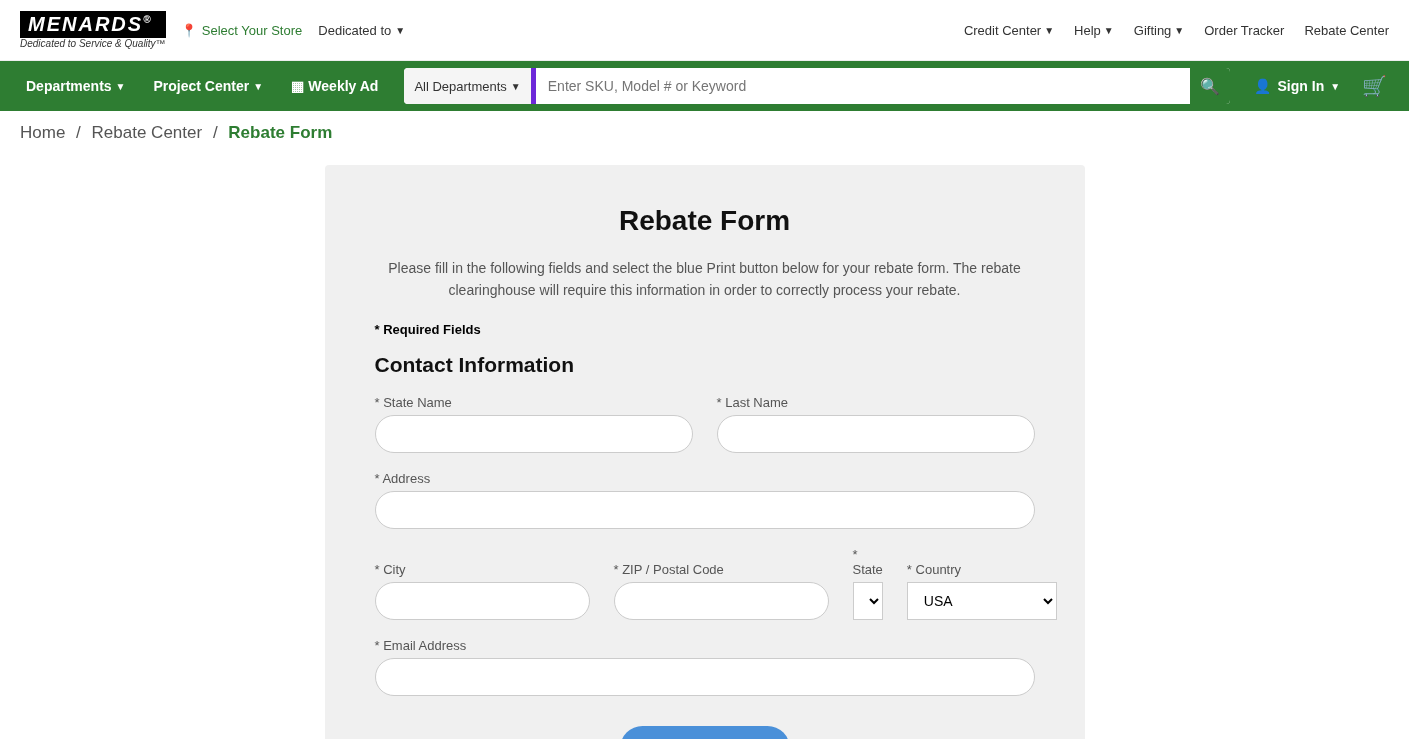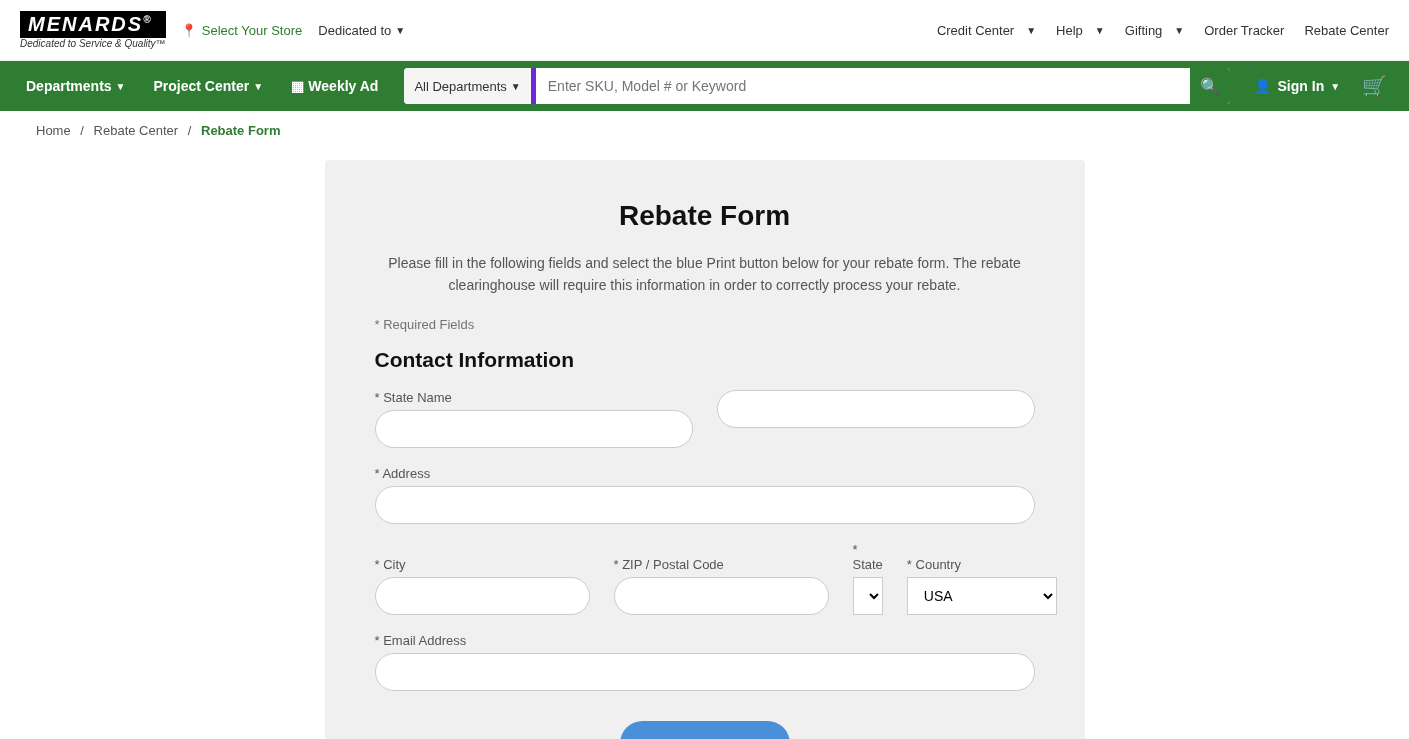--- a/index.html
+++ b/index.html
@@ -46,21 +46,21 @@
       align-items: center;
       gap: 20px;
       font-size: 13px;
       color: #333;
     }
     .top-bar-right a {
       color: #333;
       text-decoration: none;
       display: flex;
       align-items: center;
-      gap: 12px;
+      gap: 3px;
       cursor: pointer;
     }
     .chevron-down { font-size: 10px; }
 
     
     .nav-bar {
       background: #2e7d32;
       display: flex;
       align-items: center;
       padding: 0 16px;
@@ -135,22 +135,22 @@
     .cart-icon {
       color: #fff;
       font-size: 20px;
       cursor: pointer;
       padding: 0 6px;
     }
     .weekly-ad-icon { font-size: 14px; }
 
     
     .breadcrumb {
-      padding: 12px 36px;
-      font-size: 13px;
+      padding: 12px 20px;
+      font-size: 17px;
       color: #555;
     }
     .breadcrumb a { color: #555; text-decoration: none; }
     .breadcrumb .separator { margin: 0 6px; }
     .breadcrumb .current { color: #2e7d32; font-weight: 700; }
 
     
     .form-container {
       background: #f0f0f0;
       margin: 0 auto;
@@ -166,23 +166,24 @@
       margin-bottom: 20px;
     }
     .form-description {
       text-align: center;
       font-size: 14px;
       color: #555;
       line-height: 1.6;
       margin-bottom: 20px;
     }
     .required-note {
-      color: #737373;
+      color: #000000;
       font-size: 13px;
       margin-bottom: 16px;
+      font-weight: bold;
     }
     .section-title {
       font-size: 21px;
       font-weight: 700;
       color: #111;
       margin-bottom: 18px;
     }
     .form-row {
       display: flex;
       gap: 24px;
@@ -358,20 +359,21 @@
     <div class="required-note">* Required Fields</div>
 
     <div class="section-title">Contact Information</div>
 
     <div class="form-row">
       <div class="form-group">
         <label class="form-label">* State Name</label>
         <input type="text" class="form-input" style="">
       </div>
       <div class="form-group">
+        <label class="form-label">* Last Name</label>
         <input type="text" class="form-input" style="">
       </div>
     </div>
 
     <div class="form-row">
       <div class="form-group" style="flex:1">
         <label class="form-label">* Address</label>
         <input type="text" class="form-input-full" style="">
       </div>
     </div>

